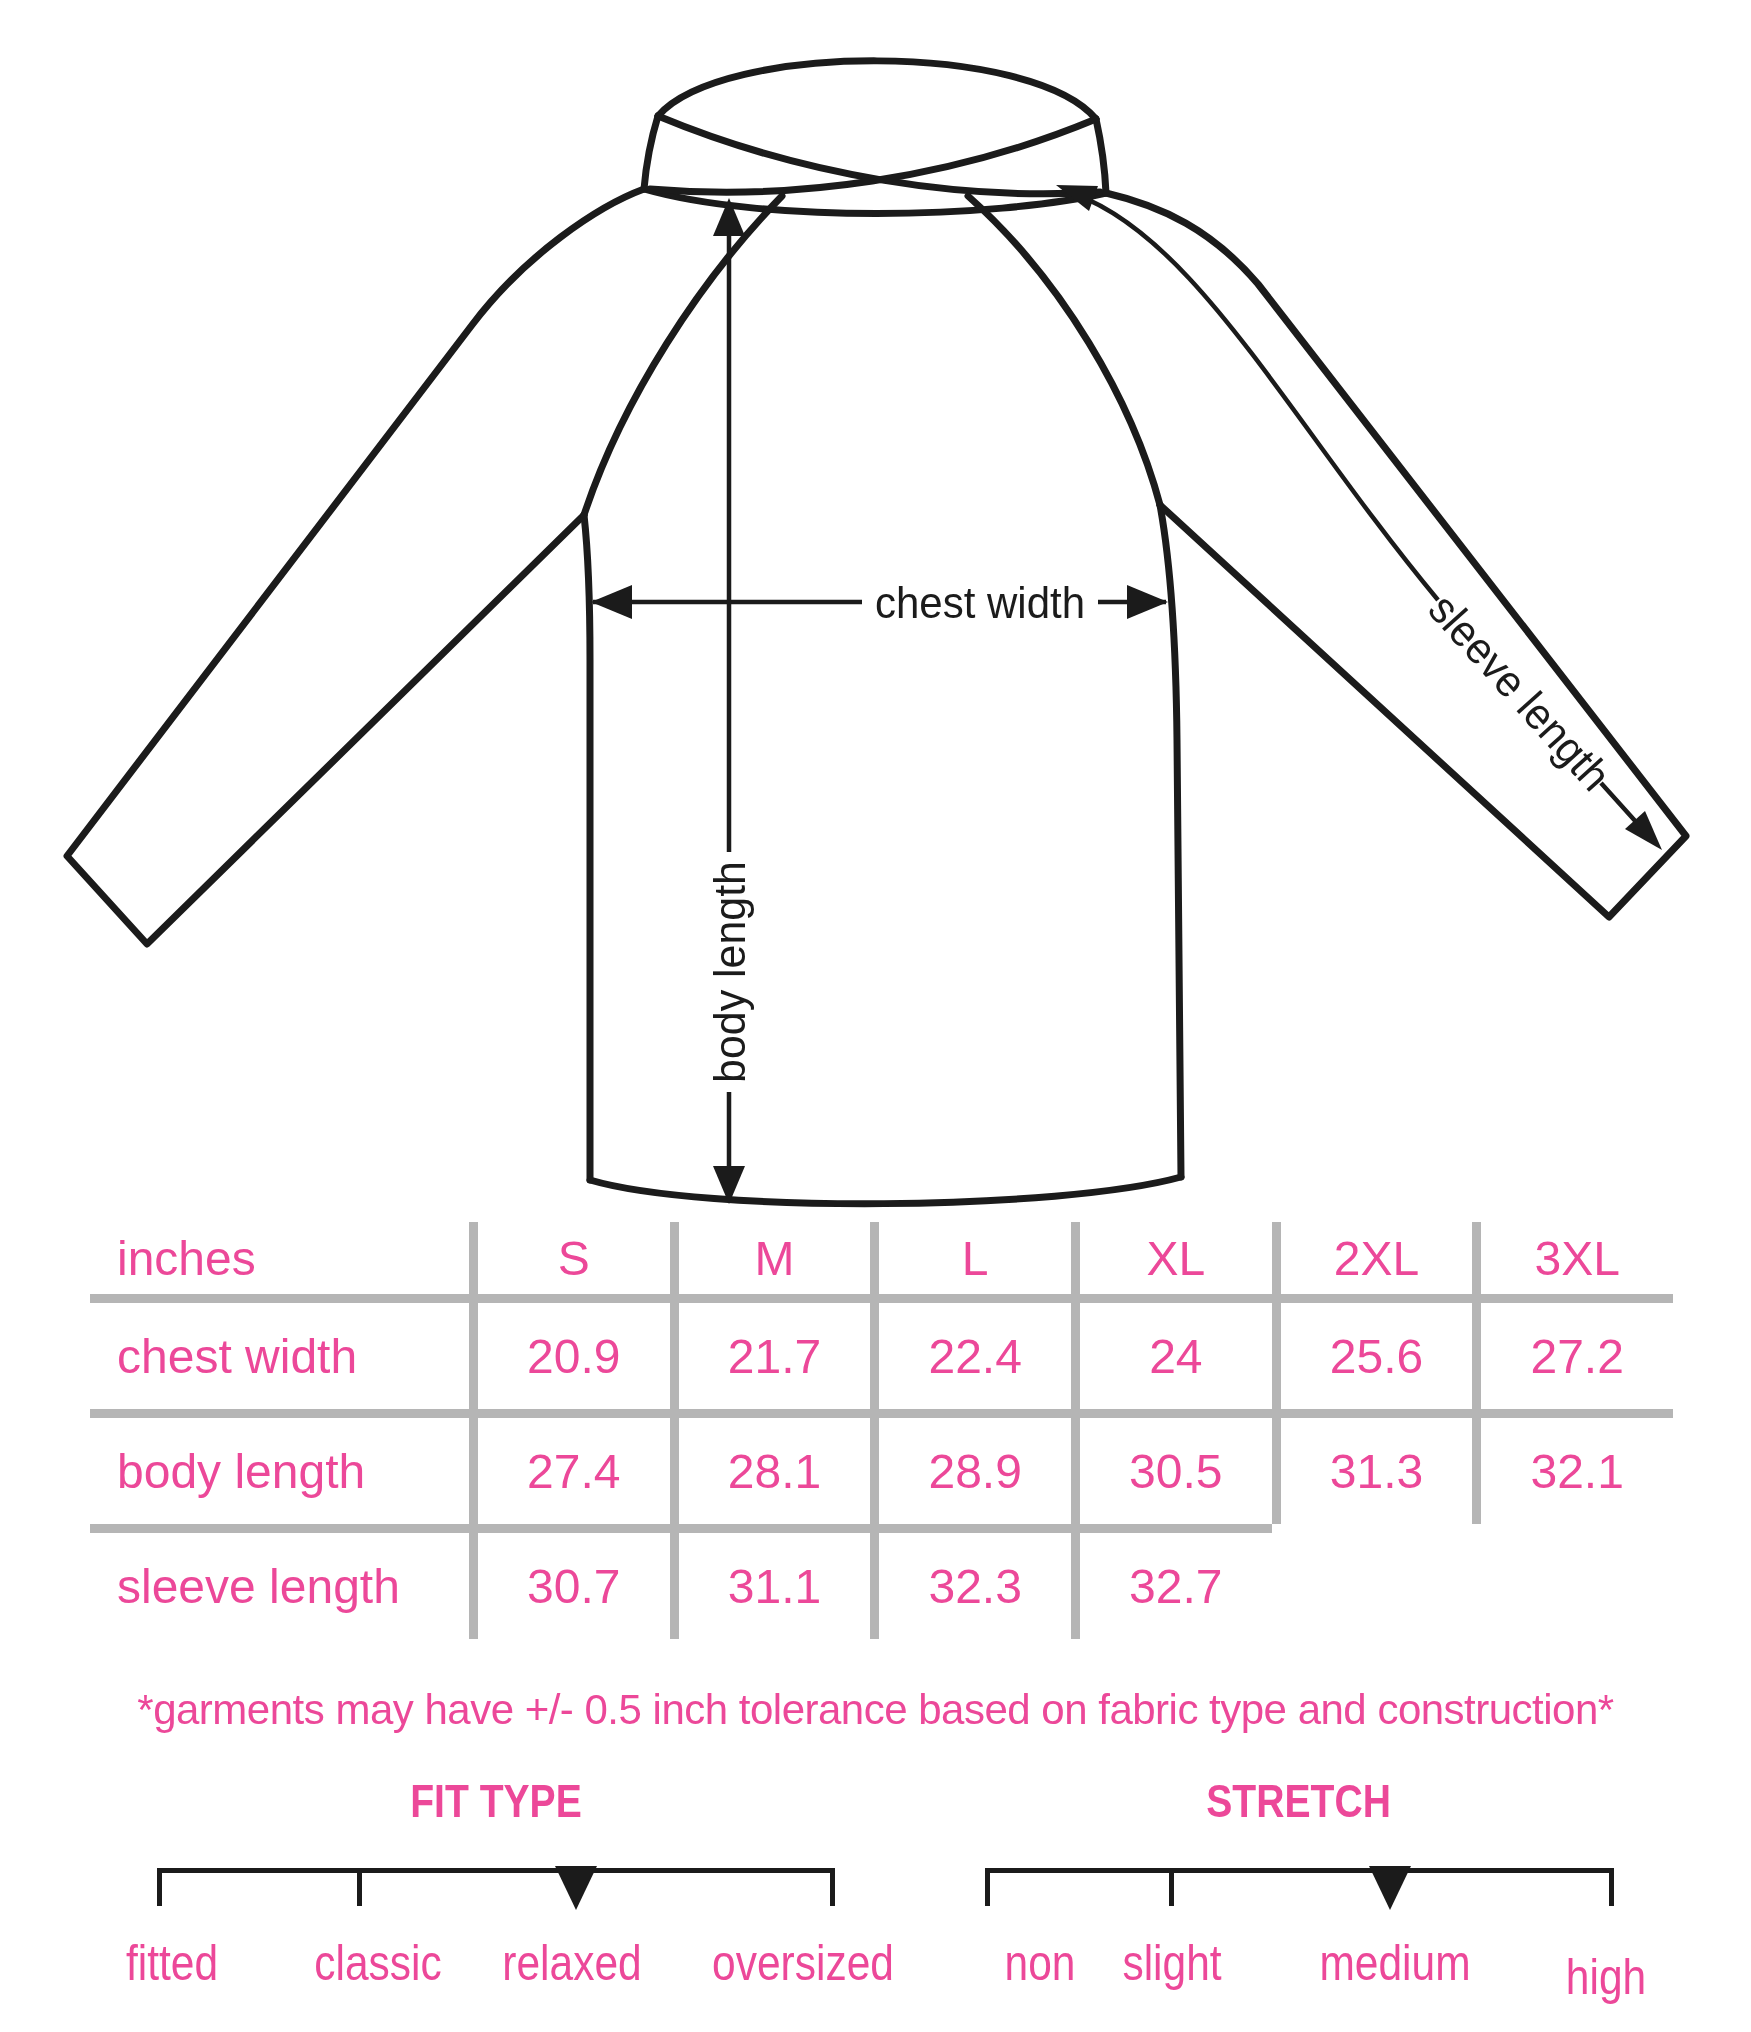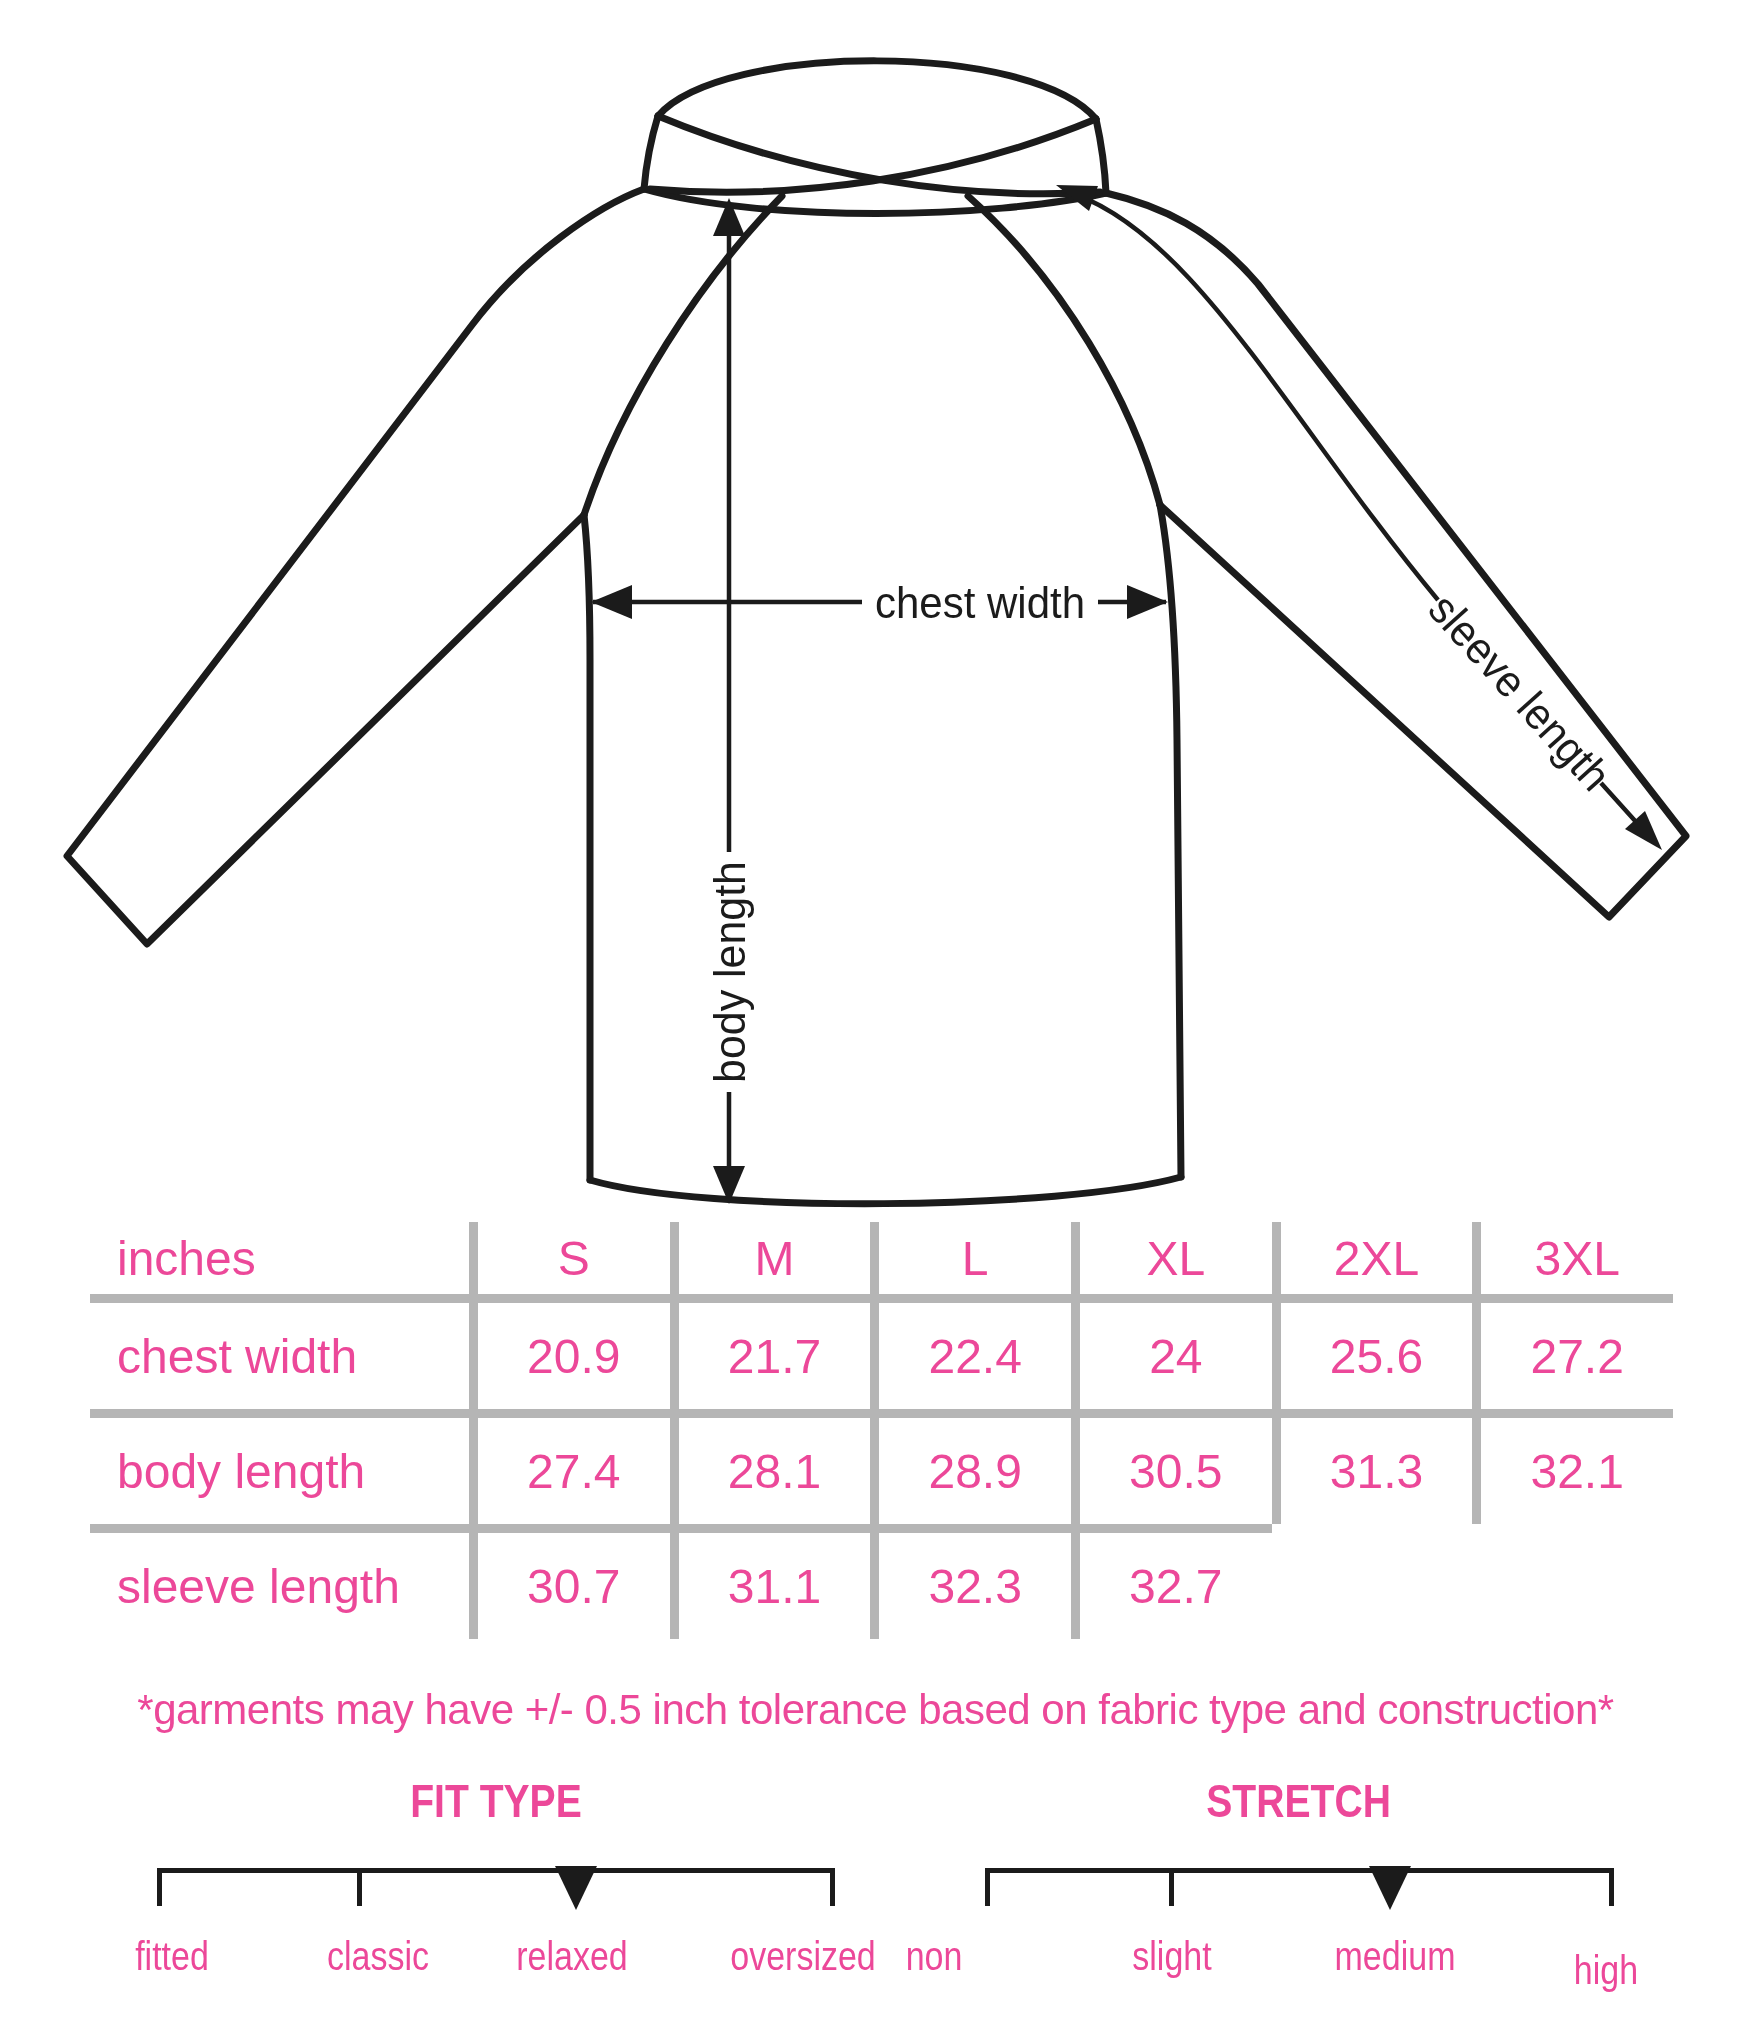--- a/index.html
+++ b/index.html
@@ -24,21 +24,21 @@
 
   
   .scale-title{position:absolute;top:1774px;width:400px;text-align:center;
                font-size:46px;font-weight:700;white-space:nowrap;}
   .cond{display:inline-block;transform:scaleX(0.85);transform-origin:center;}
   .scale-line{position:absolute;top:1868px;height:5px;background:#1b1b1b;}
   .tick{position:absolute;top:1868px;width:5px;height:38px;background:#1b1b1b;}
   .marker{position:absolute;top:1866px;width:0;height:0;
           border-left:21px solid transparent;border-right:21px solid transparent;
           border-top:44px solid #1b1b1b;}
-  .scale-label{position:absolute;top:1934px;font-size:40px;white-space:nowrap;
+  .scale-label{position:absolute;top:1934px;font-size:50px;white-space:nowrap;
                transform:translateX(-50%);}
 </style>
 </head>
 <body>
 
 <div id="page">
 
   <svg id="diagram-svg" width="1751" height="1230" viewBox="0 0 1751 1230">
     <g stroke="#1b1b1b" stroke-width="7" fill="none" stroke-linecap="round" stroke-linejoin="round">
 
@@ -182,18 +182,18 @@
   <div class="scale-label" style="left:803px;"><span class="cond">oversized</span></div>
 
   <div class="scale-title" style="left:1099px;">
     <span class="cond">STRETCH</span>
   </div>
   <div class="scale-line" style="left:985px;width:629px;"></div>
   <div class="tick" style="left:985px;"></div>
   <div class="tick" style="left:1169px;"></div>
   <div class="tick" style="left:1609px;"></div>
   <div class="marker" style="left:1369px;"></div>
-  <div class="scale-label" style="left:934px;text-align:right;"><span class="cond">non</span></div>
+  <div class="scale-label" style="left:1040px;text-align:right;"><span class="cond">non</span></div>
   <div class="scale-label" style="left:1172px;"><span class="cond">slight</span></div>
   <div class="scale-label" style="left:1395px;"><span class="cond">medium</span></div>
   <div class="scale-label" style="left:1606px;margin-top:14px;"><span class="cond">high</span></div>
 
 </div>
 
 </body></html>

